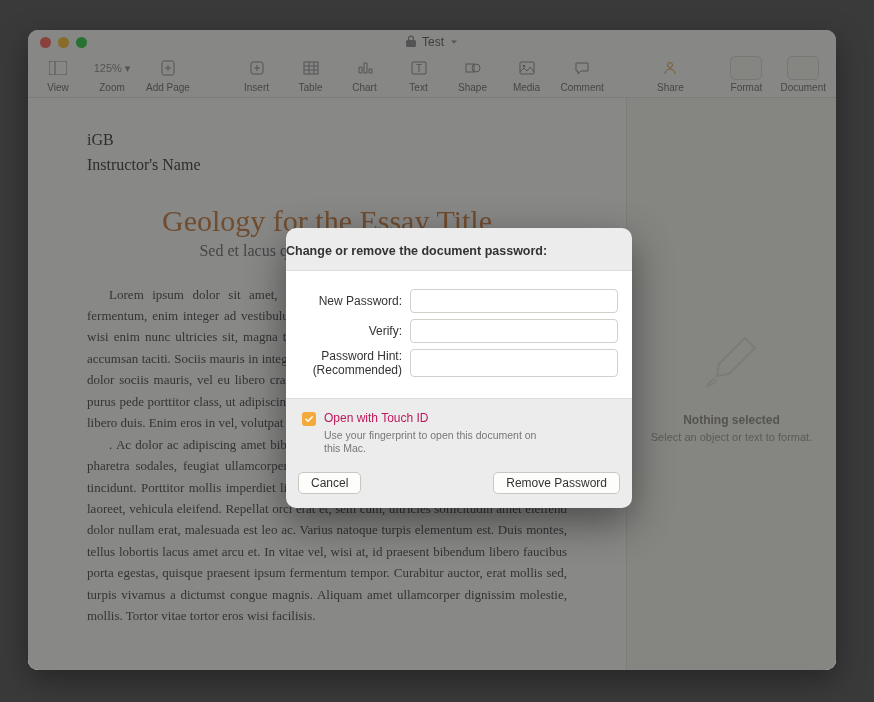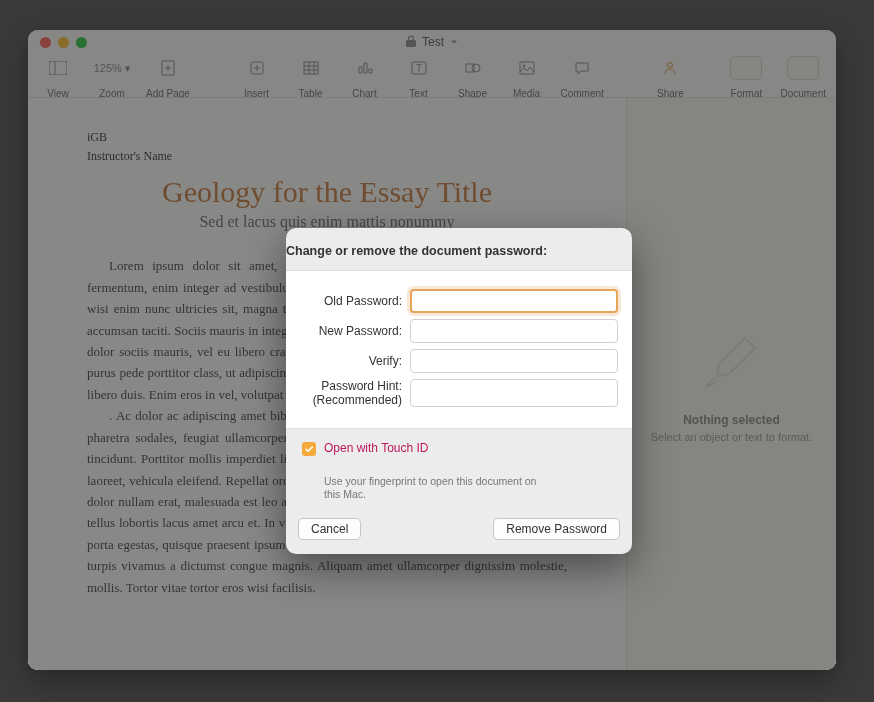--- a/index.html
+++ b/index.html
@@ -23,29 +23,29 @@
     }
     .traffic { position: absolute; left: 12px; top: 7px; display: flex; gap: 7px; }
     .dot { width: 11px; height: 11px; border-radius: 50%; }
     .dot.red{background:#ff5f57;} .dot.yellow{background:#ffbd2e;} .dot.green{background:#28c940;}
     .titlewrap { display:flex; align-items:center; gap:6px; font-size:12px; color:#555; }
     .toolbar {
       height: 44px; border-bottom: 1px solid #e5e3de;
       display:flex; align-items:flex-start; padding: 4px 10px 0; gap:8px;
       color:#6b6b6b; font-size:10px;
     }
-    .tbtn { display:flex; flex-direction:column; align-items:center; gap:10px; min-width:40px; cursor:pointer; }
+    .tbtn { display:flex; flex-direction:column; align-items:center; gap:4px; min-width:40px; cursor:pointer; }
     .tbtn .ic { height:20px; display:flex; align-items:center; justify-content:center; }
     .toolbar-spacer { flex:1; }
     .tgrp { display:flex; gap:14px; }
     .segbtn { width:32px; height:24px; border:1px solid #d9d7d2; border-radius:5px; background:#f7f5f0; }
     .content { display:flex; height:calc(100% - 68px); }
     .page-area { flex:1; overflow:hidden; padding:30px 40px; background:#fdfcfa; }
     .page { width:480px; margin:0 auto; font-family: Georgia, 'Times New Roman', serif; color:#333; }
-    .meta { font-size:12px; line-height:1.55; margin-bottom:10px; }
+    .meta { font-size:16px; line-height:1.55; margin-bottom:26px; }
     .doc-title { font-size:30px; text-align:center; color:#c77a3b; font-weight:400; margin-bottom:4px; }
     .doc-sub { font-size:16px; text-align:center; color:#6b6b6b; margin-bottom:24px; }
     .body-text { font-size:13px; line-height:1.65; text-align:justify; color:#444; }
     .body-text p { text-indent: 1.7em; }
     .inspector {
       width: 210px; border-left:1px solid #e5e3de; background:#f6f5f0;
       display:flex; flex-direction:column; align-items:center; justify-content:center;
       color:#9a988f; font-size:12px; padding:20px; text-align:center;
     }
     .insp-icon { opacity:.35; margin-bottom:14px; }
@@ -77,21 +77,21 @@
     .pinput.focus { border:2px solid #e6a558; box-shadow:0 0 0 3px rgba(230,165,88,.25); }
     .hint { height:28px; }
     .sheet-mid { padding:12px 16px 4px; display:flex; gap:8px; }
     .chk {
       width:14px; height:14px; border-radius:3px; background:#f3a93c;
       display:inline-flex; align-items:center; justify-content:center;
       flex-shrink:0; margin-top:1px;
     }
     .chk svg { display:block; }
     .midtext .t1 { font-size:12px; font-weight:500; color:#be185d; }
-    .midtext .t2 { font-size:10.5px; color:#777; line-height:1.3; margin-top:20px; max-width:230px; }
+    .midtext .t2 { font-size:10.5px; color:#777; line-height:1.3; margin-top:4px; max-width:230px; }
     .sheet-bot {
       padding:12px 12px 14px; display:flex; gap:8px; align-items:center;
     }
     .btn {
       height:22px; padding:0 12px; font-size:12px; border-radius:5px; cursor:pointer;
       display:inline-flex; align-items:center; justify-content:center;
       border:1px solid #c9c7c1; background:#fdfdfc; color:#333;
     }
     .btn.primary {
       background: linear-gradient(#f7b556,#ef9a2e);
@@ -276,24 +276,20 @@
     </div>
   </div>
 
   <div class="dim"></div>
 
   <div class="sheet">
     <div class="sheet-top">Change or remove the document password:</div>
 
     <div class="sheet-form">
       <div class="frow">
-        <label>Old Password:</label>
-        <input class="pinput focus" type="password" value="" style="">
-      </div>
-      <div class="frow">
         <label>New Password:</label>
         <input class="pinput" type="password" value="" style="">
       </div>
       <div class="frow">
         <label>Verify:</label>
         <input class="pinput" type="password" value="" style="">
       </div>
       <div class="frow multi">
         <label>
           <span>Password Hint:</span><br>

